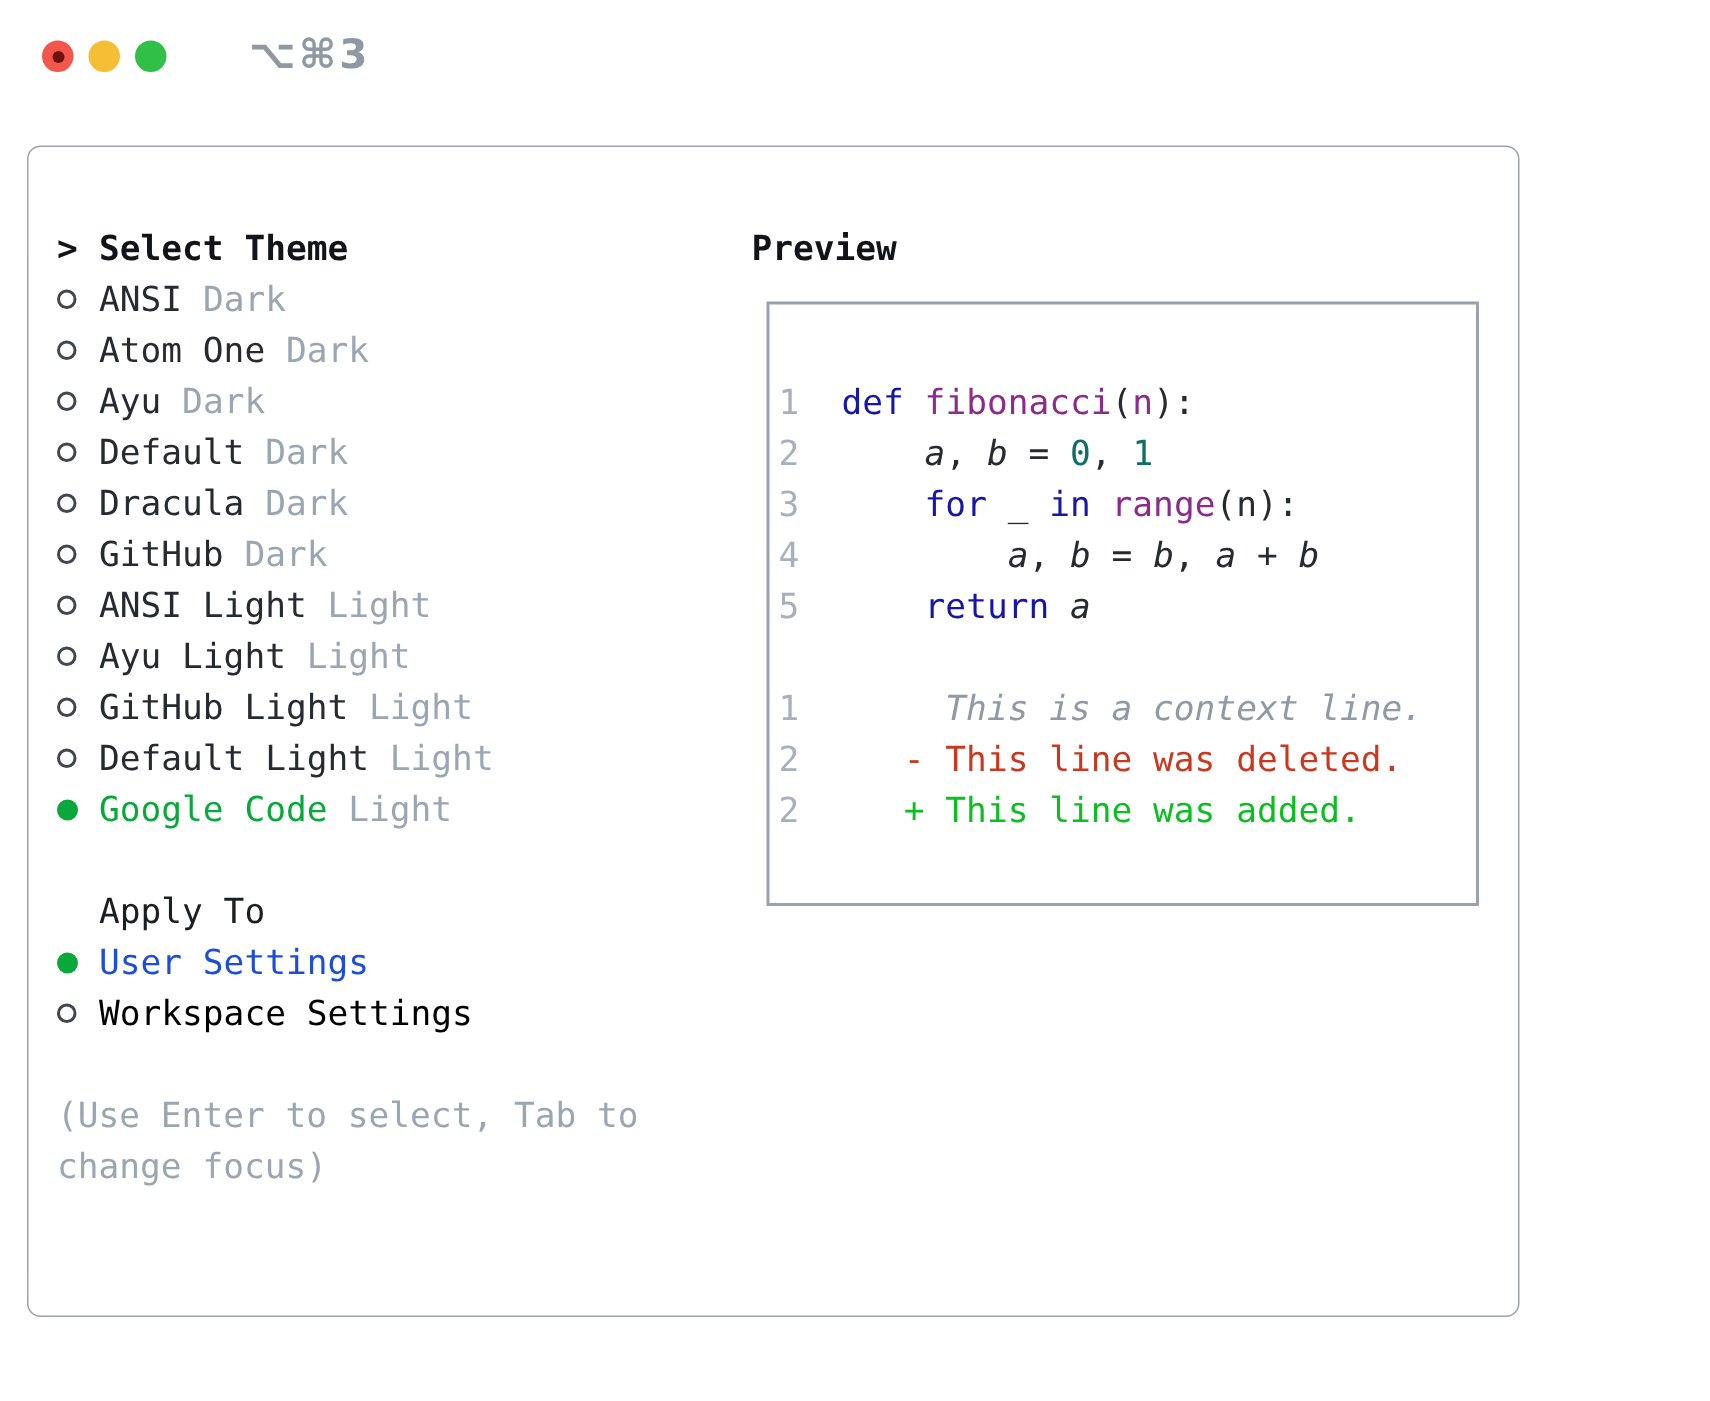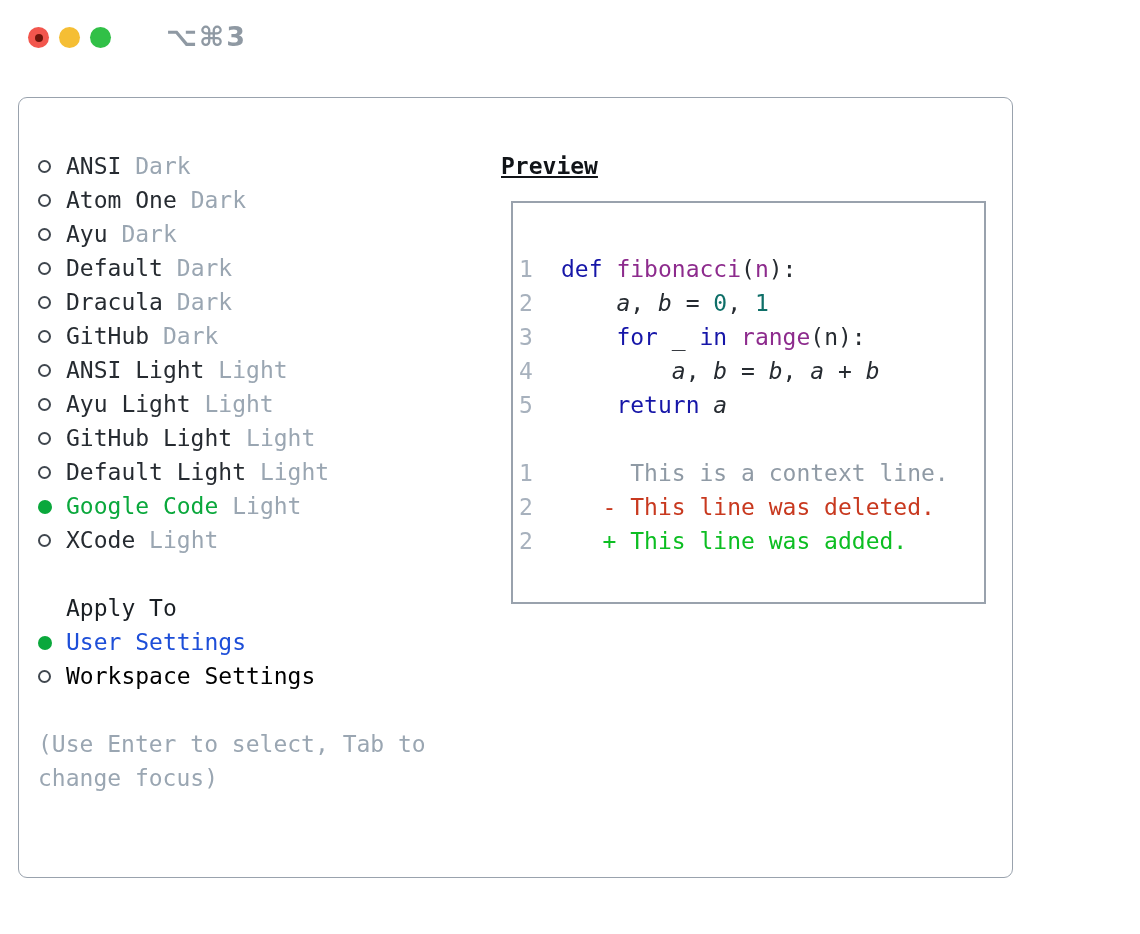--- a/index.html
+++ b/index.html
@@ -45,68 +45,70 @@
   .theme-name{color:#262b31;}
   .theme-row.selected .theme-name{color:#0aa83c;}
   .suffix{color:#9aa6b2;}
   .gap-row{height:34px;}
   .apply-label{color:#1a1f24;}
   .opt-label{color:#000000;}
   .opt-row.selected .opt-label{color:#1d4ed8;text-align:right;}
   .hint{color:#9aa6b2;white-space:normal;width:430px;}
   
   .right-col{position:absolute;left:482px;top:51px;}
-  .preview-title{font-size:23px;line-height:34px;font-weight:bold;color:#111418;text-decoration:underline;}
+  .preview-title{font-size:23px;line-height:34px;font-weight:bold;color:#111418;}
   .preview-box{
     margin-top:18px;margin-left:10px;width:475px;height:403px;box-sizing:border-box;
     border:2px solid #99a2ad;background:#fff;
     padding:49px 0 0 6px;font-size:23px;line-height:34px;white-space:pre;overflow:hidden;
   }
   .pline{min-height:34px;}
   .ln{display:inline-block;width:42px;color:#a7b1bd;}
   .kw{color:#1616a8;text-align:center;}
   .fn{color:#8d2b8d;}
   .nu{color:#0e6f68;}
   .pl{color:#262b31;}
   .va{color:#262b31;font-style:italic;}
-  .ctx{color:#8f9aa5;}
+  .ctx{color:#8f9aa5;font-style:italic;}
   .del{color:#c8391f;}
   .add{color:#0cbe22;}
 </style>
 </head>
 <body>
 
 <div class="window">
 
   <div class="titlebar">
     <span class="light red">
         <span class="dot"></span>
       </span>
     <span class="light yellow"></span>
     <span class="light green"></span>
     <span class="app-title">⌥⌘3</span>
   </div>
 
   <div class="panel">
 
     <div class="left-col">
+      <div class="row">
+        <span class="marker cursor">&gt;</span><span class="hdr-label">Select Theme</span>
+      </div>
 
       <div id="theme-list">
           <div class="row theme-row"><span class="marker"><span class="o"></span></span><span class="theme-name">ANSI</span> <span class="suffix">Dark</span></div>
           <div class="row theme-row"><span class="marker"><span class="o"></span></span><span class="theme-name">Atom One</span> <span class="suffix">Dark</span></div>
           <div class="row theme-row"><span class="marker"><span class="o"></span></span><span class="theme-name">Ayu</span> <span class="suffix">Dark</span></div>
           <div class="row theme-row"><span class="marker"><span class="o"></span></span><span class="theme-name">Default</span> <span class="suffix">Dark</span></div>
           <div class="row theme-row"><span class="marker"><span class="o"></span></span><span class="theme-name">Dracula</span> <span class="suffix">Dark</span></div>
           <div class="row theme-row"><span class="marker"><span class="o"></span></span><span class="theme-name">GitHub</span> <span class="suffix">Dark</span></div>
           <div class="row theme-row"><span class="marker"><span class="o"></span></span><span class="theme-name">ANSI Light</span> <span class="suffix">Light</span></div>
           <div class="row theme-row"><span class="marker"><span class="o"></span></span><span class="theme-name">Ayu Light</span> <span class="suffix">Light</span></div>
           <div class="row theme-row"><span class="marker"><span class="o"></span></span><span class="theme-name">GitHub Light</span> <span class="suffix">Light</span></div>
           <div class="row theme-row"><span class="marker"><span class="o"></span></span><span class="theme-name">Default Light</span> <span class="suffix">Light</span></div>
           <div class="row theme-row selected"><span class="marker"><span class="o filled"></span></span><span class="theme-name">Google Code</span> <span class="suffix">Light</span></div>
-          <div class="row theme-row"><span class="marker"><span class="o"></span></span><span class="theme-name">XCode</span> <span class="suffix">Light</span></div>
         </div>
 
       <div class="gap-row"></div>
 
       <div class="row">
         <span class="marker"></span><span class="apply-label">Apply To</span>
       </div>
 
       <div id="apply-list">
           <div class="row opt-row selected"><span class="marker"><span class="o filled"></span></span><span class="opt-label">User Settings</span></div>

